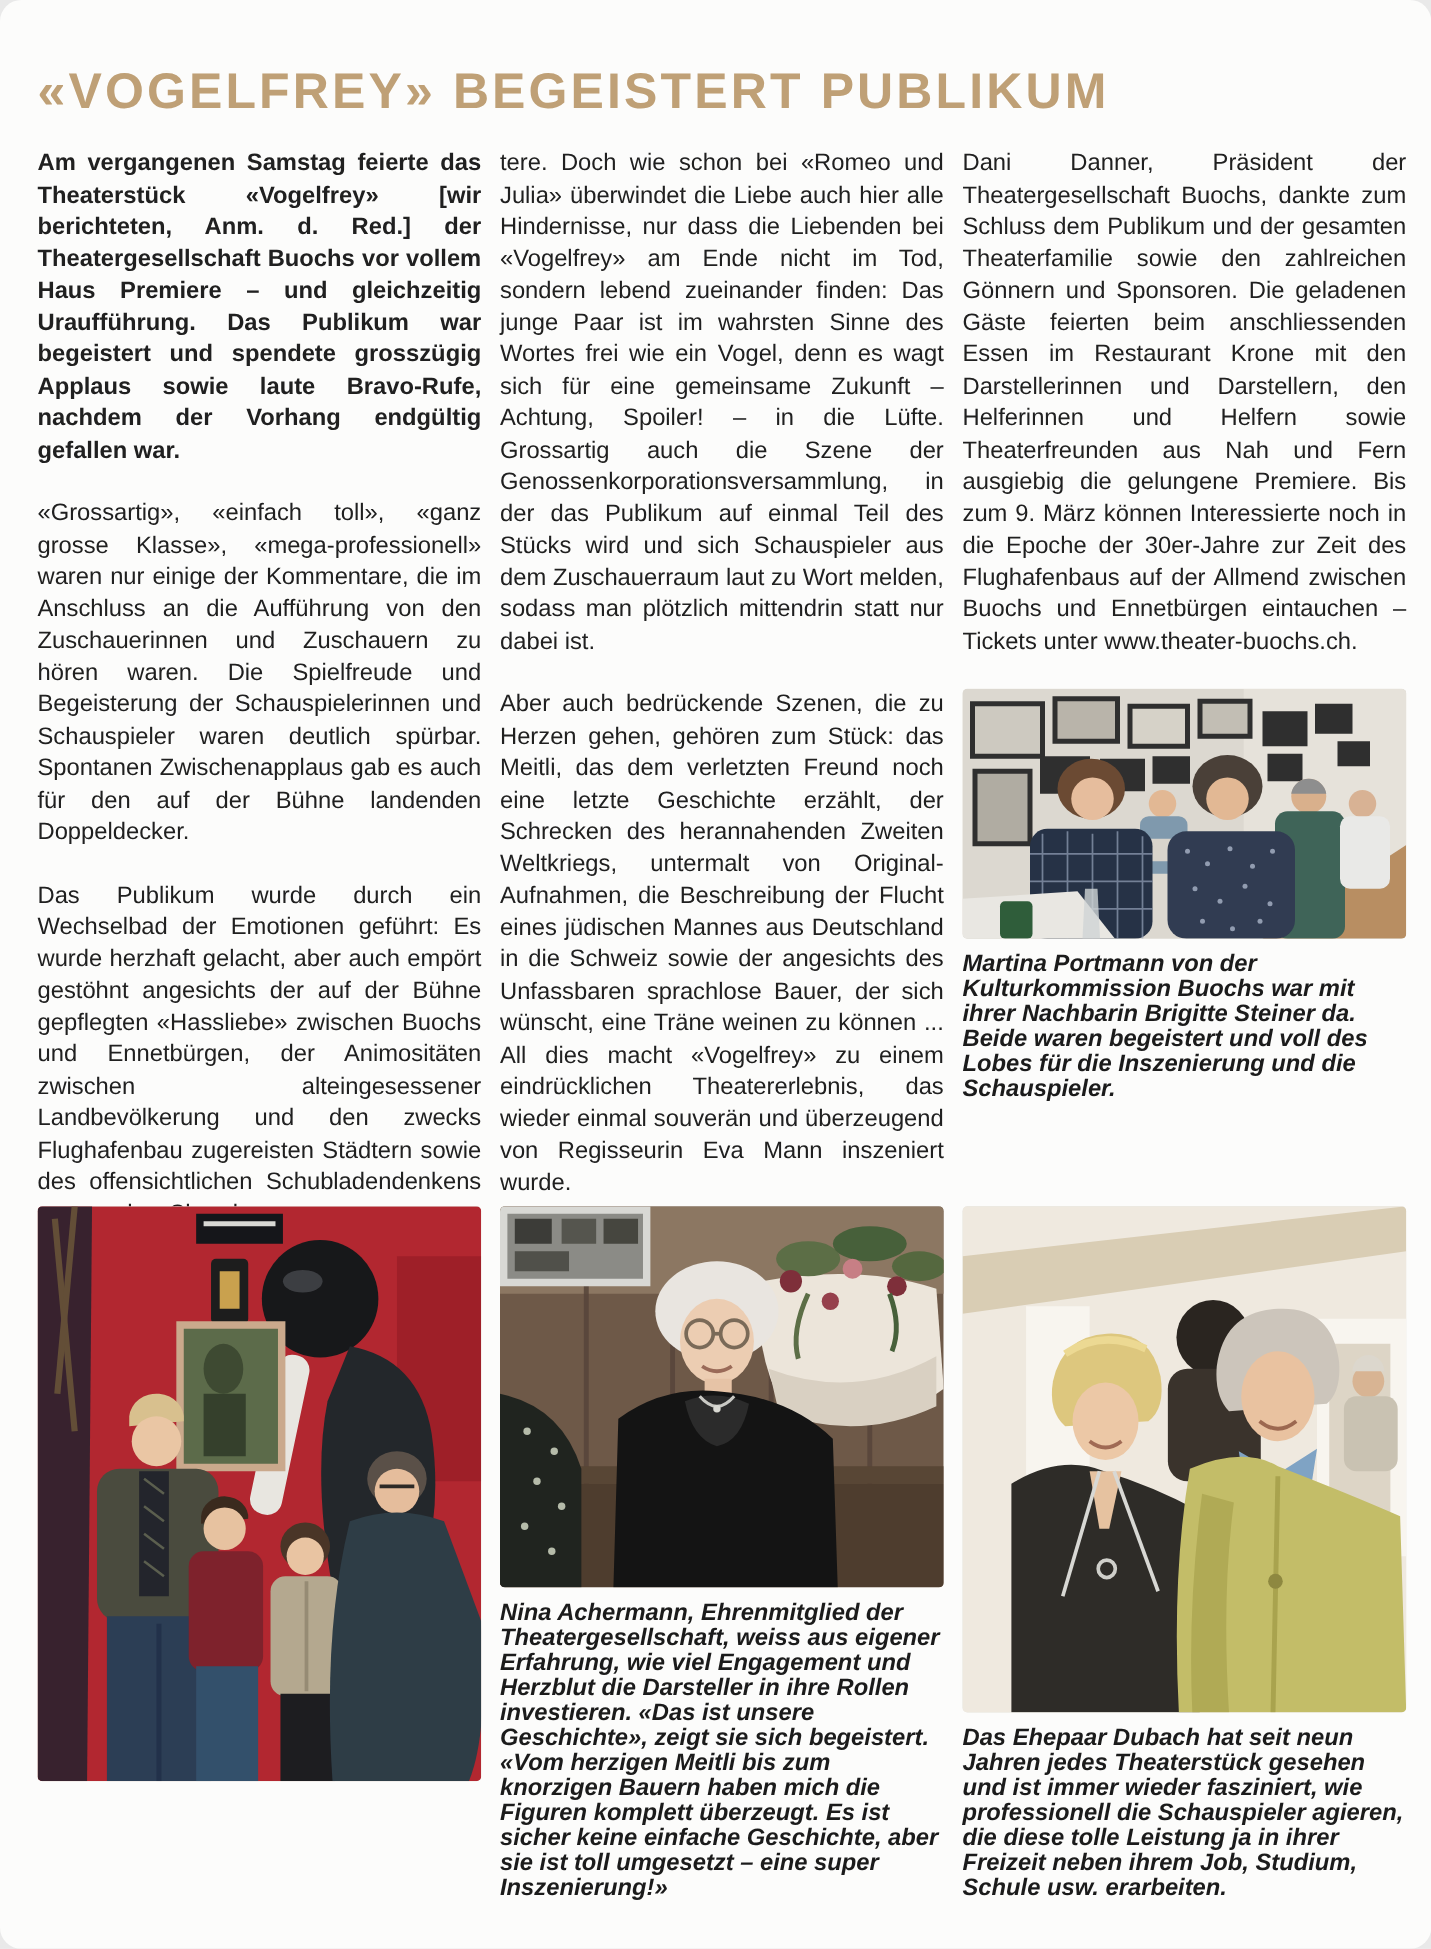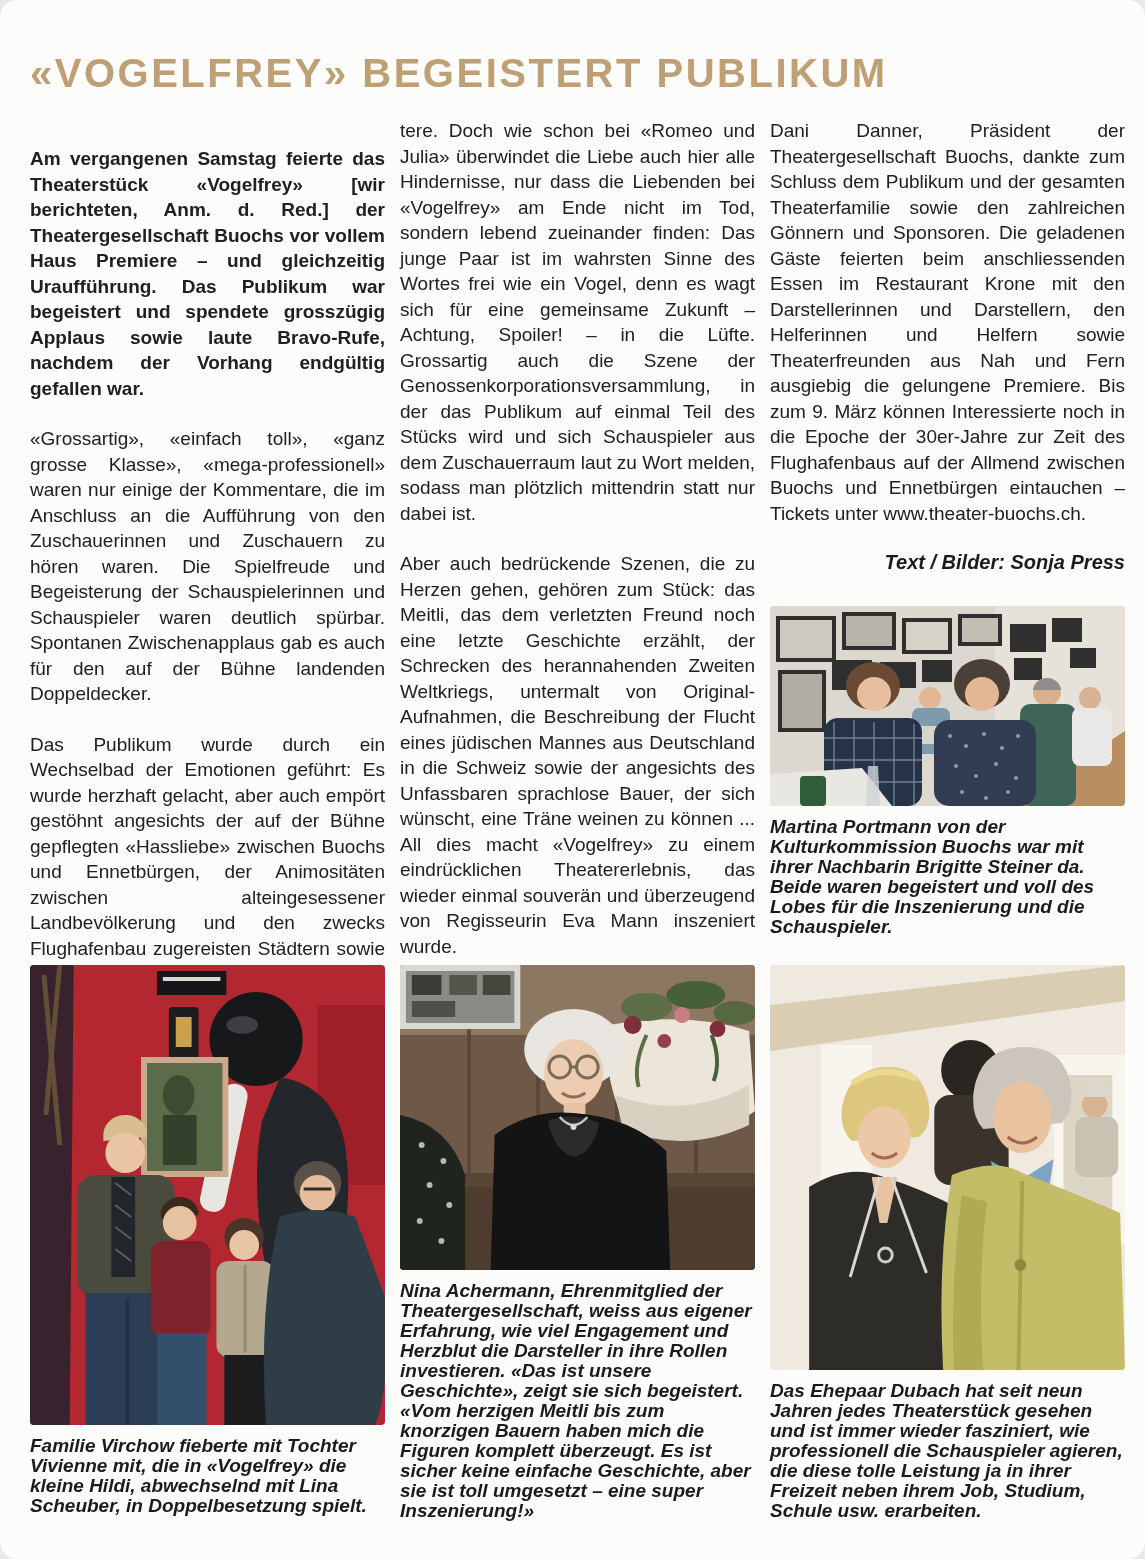--- a/index.html
+++ b/index.html
@@ -19,21 +19,21 @@
   }
   .columns{
     position:absolute;left:30px;top:118px;width:1095px;
     display:grid;grid-template-columns:1fr 1fr 1fr;column-gap:15px;
   }
   .col p{
     margin:0 0 25px 0;
     font-size:19px;line-height:25.5px;
     text-align:justify;color:#202020;
   }
-  .col p.lead{font-weight:bold;margin-top:28px;}
+  .col p.lead{font-weight:bold;}
   .credit{
     margin:3px 0 32px 0;
     font-size:20px;font-style:italic;font-weight:bold;
     text-align:right;color:#1b1b1b;
   }
   .photo{
     width:100%;border-radius:4px;overflow:hidden;
     background:#e5e2db;line-height:0;
   }
   .photo svg{width:100%;height:100%;display:block;}
@@ -68,21 +68,20 @@
       <p>Das Publikum wurde durch ein Wechselbad der Emotionen geführt: Es wurde herzhaft gelacht, aber auch empört gestöhnt angesichts der auf der Bühne gepflegten «Hassliebe» zwischen Buochs und Ennetbürgen, der Animositäten zwischen alteingesessener Landbevölkerung und den zwecks Flughafenbau zugereisten Städtern sowie des offensichtlichen Schubladendenkens so mancher Charak-</p>
     </div>
 
     <div class="col">
       <p>tere. Doch wie schon bei «Romeo und Julia» überwindet die Liebe auch hier alle Hindernisse, nur dass die Liebenden bei «Vogelfrey» am Ende nicht im Tod, sondern lebend zueinander finden: Das junge Paar ist im wahrsten Sinne des Wortes frei wie ein Vogel, denn es wagt sich für eine gemeinsame Zukunft – Achtung, Spoiler! – in die Lüfte. Grossartig auch die Szene der Genossenkorporationsversammlung, in der das Publikum auf einmal Teil des Stücks wird und sich Schauspieler aus dem Zuschauerraum laut zu Wort melden, sodass man plötzlich mittendrin statt nur dabei ist.</p>
       <p>Aber auch bedrückende Szenen, die zu Herzen gehen, gehören zum Stück: das Meitli, das dem verletzten Freund noch eine letzte Geschichte erzählt, der Schrecken des herannahenden Zweiten Weltkriegs, untermalt von Original-Aufnahmen, die Beschreibung der Flucht eines jüdischen Mannes aus Deutschland in die Schweiz sowie der angesichts des Unfassbaren sprachlose Bauer, der sich wünscht, eine Träne weinen zu können ... All dies macht «Vogelfrey» zu einem eindrücklichen Theatererlebnis, das wieder einmal souverän und überzeugend von Regisseurin Eva Mann inszeniert wurde.</p>
     </div>
 
     <div class="col">
       <p>Dani Danner, Präsident der Theatergesellschaft Buochs, dankte zum Schluss dem Publikum und der gesamten Theaterfamilie sowie den zahlreichen Gönnern und Sponsoren. Die geladenen Gäste feierten beim anschliessenden Essen im Restaurant Krone mit den Darstellerinnen und Darstellern, den Helferinnen und Helfern sowie Theaterfreunden aus Nah und Fern ausgiebig die gelungene Premiere. Bis zum 9. März können Interessierte noch in die Epoche der 30er-Jahre zur Zeit des Flughafenbaus auf der Allmend zwischen Buochs und Ennetbürgen eintauchen – Tickets unter www.theater-buochs.ch.</p>
-      <div class="credit">Text / Bilder: Sonja Press</div>
 
       <div class="photo ph-restaurant">
         <svg viewBox="0 0 355 200" preserveAspectRatio="none">
           <rect x="0" y="0" width="355" height="200" fill="#dcd8d0"></rect>
           <rect x="225" y="0" width="130" height="200" fill="#e6e2da"></rect>
           <g fill="#2f2f2f">
             <rect x="6" y="10" width="60" height="46"></rect>
               <rect x="10" y="14" width="52" height="38" fill="#cdc9c0"></rect>
             <rect x="72" y="6" width="54" height="38"></rect>
               <rect x="76" y="10" width="46" height="30" fill="#b9b4aa"></rect>
@@ -216,21 +215,20 @@
             <rect x="196" y="390" width="44" height="70" fill="#1d1d20"></rect>
           </g>
           <g>
             <ellipse cx="290" cy="218" rx="24" ry="22" fill="#5a5048"></ellipse>
             <circle cx="290" cy="228" r="18" fill="#e5bd9c"></circle>
             <line x1="276" y1="224" x2="304" y2="224" stroke="#2e2a26" stroke-width="3"></line>
             <path d="M252,252 q38,-14 76,0 l30,80 q6,90 -10,128 l-110,0 q-8,-120 14,-208z" fill="#2e3d46"></path>
           </g>
         </svg>
       </div>
-      <div class="caption">Familie Virchow fieberte mit Tochter Vivienne mit, die in «Vogelfrey» die kleine Hildi, abwechselnd mit Lina Scheuber, in Doppelbesetzung spielt.</div>
     </div>
 
     <div>
       <div class="photo ph-nina">
         <svg viewBox="0 0 360 305" preserveAspectRatio="none">
           <rect x="0" y="0" width="360" height="305" fill="#6e5948"></rect>
           <rect x="0" y="0" width="360" height="70" fill="#8c7762"></rect>
           <g stroke="#57453a" stroke-width="4" opacity="0.85">
             <line x1="70" y1="60" x2="70" y2="230"></line>
               <line x1="140" y1="60" x2="140" y2="230"></line>

